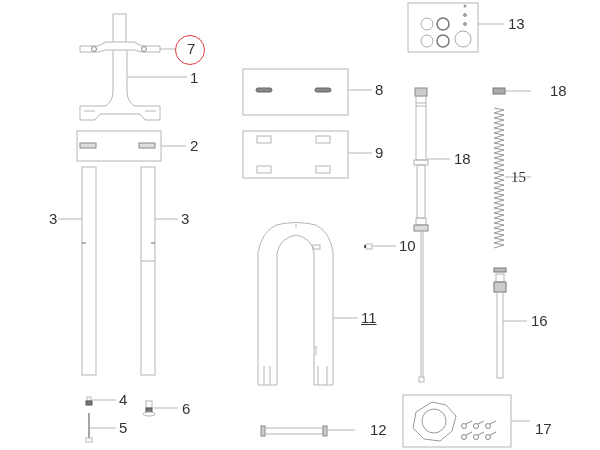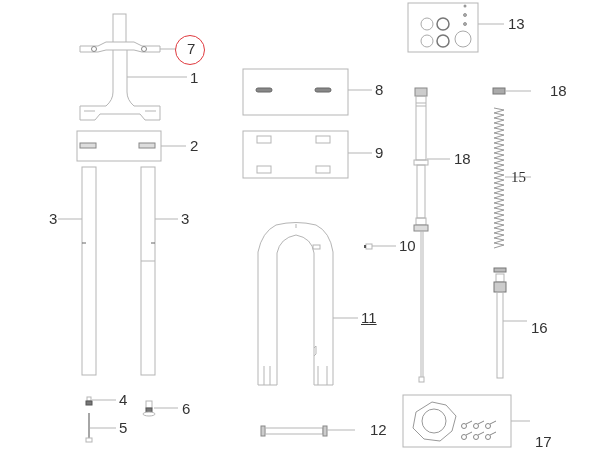--- a/index.html
+++ b/index.html
@@ -181,16 +181,16 @@
 <div class="hl" style="left:175px;top:35px;"></div>
 <span class="lbl" style="left:187px;top:44px;">7</span>
 <span class="lbl" style="left:375px;top:85px;">8</span>
 <span class="lbl" style="left:375px;top:148px;">9</span>
 <span class="lbl" style="left:399px;top:241px;">10</span>
 <span class="lbl" style="left:361px;top:313px;text-decoration:underline;">11</span>
 <span class="lbl" style="left:370px;top:425px;">12</span>
 <span class="lbl" style="left:508px;top:19px;">13</span>
 <span class="lbl" style="left:454px;top:154px;">18</span>
 <span class="lbl" style="left:511px;top:172px;font-family:Liberation Serif, serif;">15</span>
-<span class="lbl" style="left:531px;top:316px;margin-top:7px;">16</span>
-<span class="lbl" style="left:535px;top:437px;">17</span>
+<span class="lbl" style="left:531px;top:316px;">16</span>
+<span class="lbl" style="left:535px;top:424px;">17</span>
 <span class="lbl" style="left:550px;top:86px;">18</span>
 </div>
 
 </body></html>

